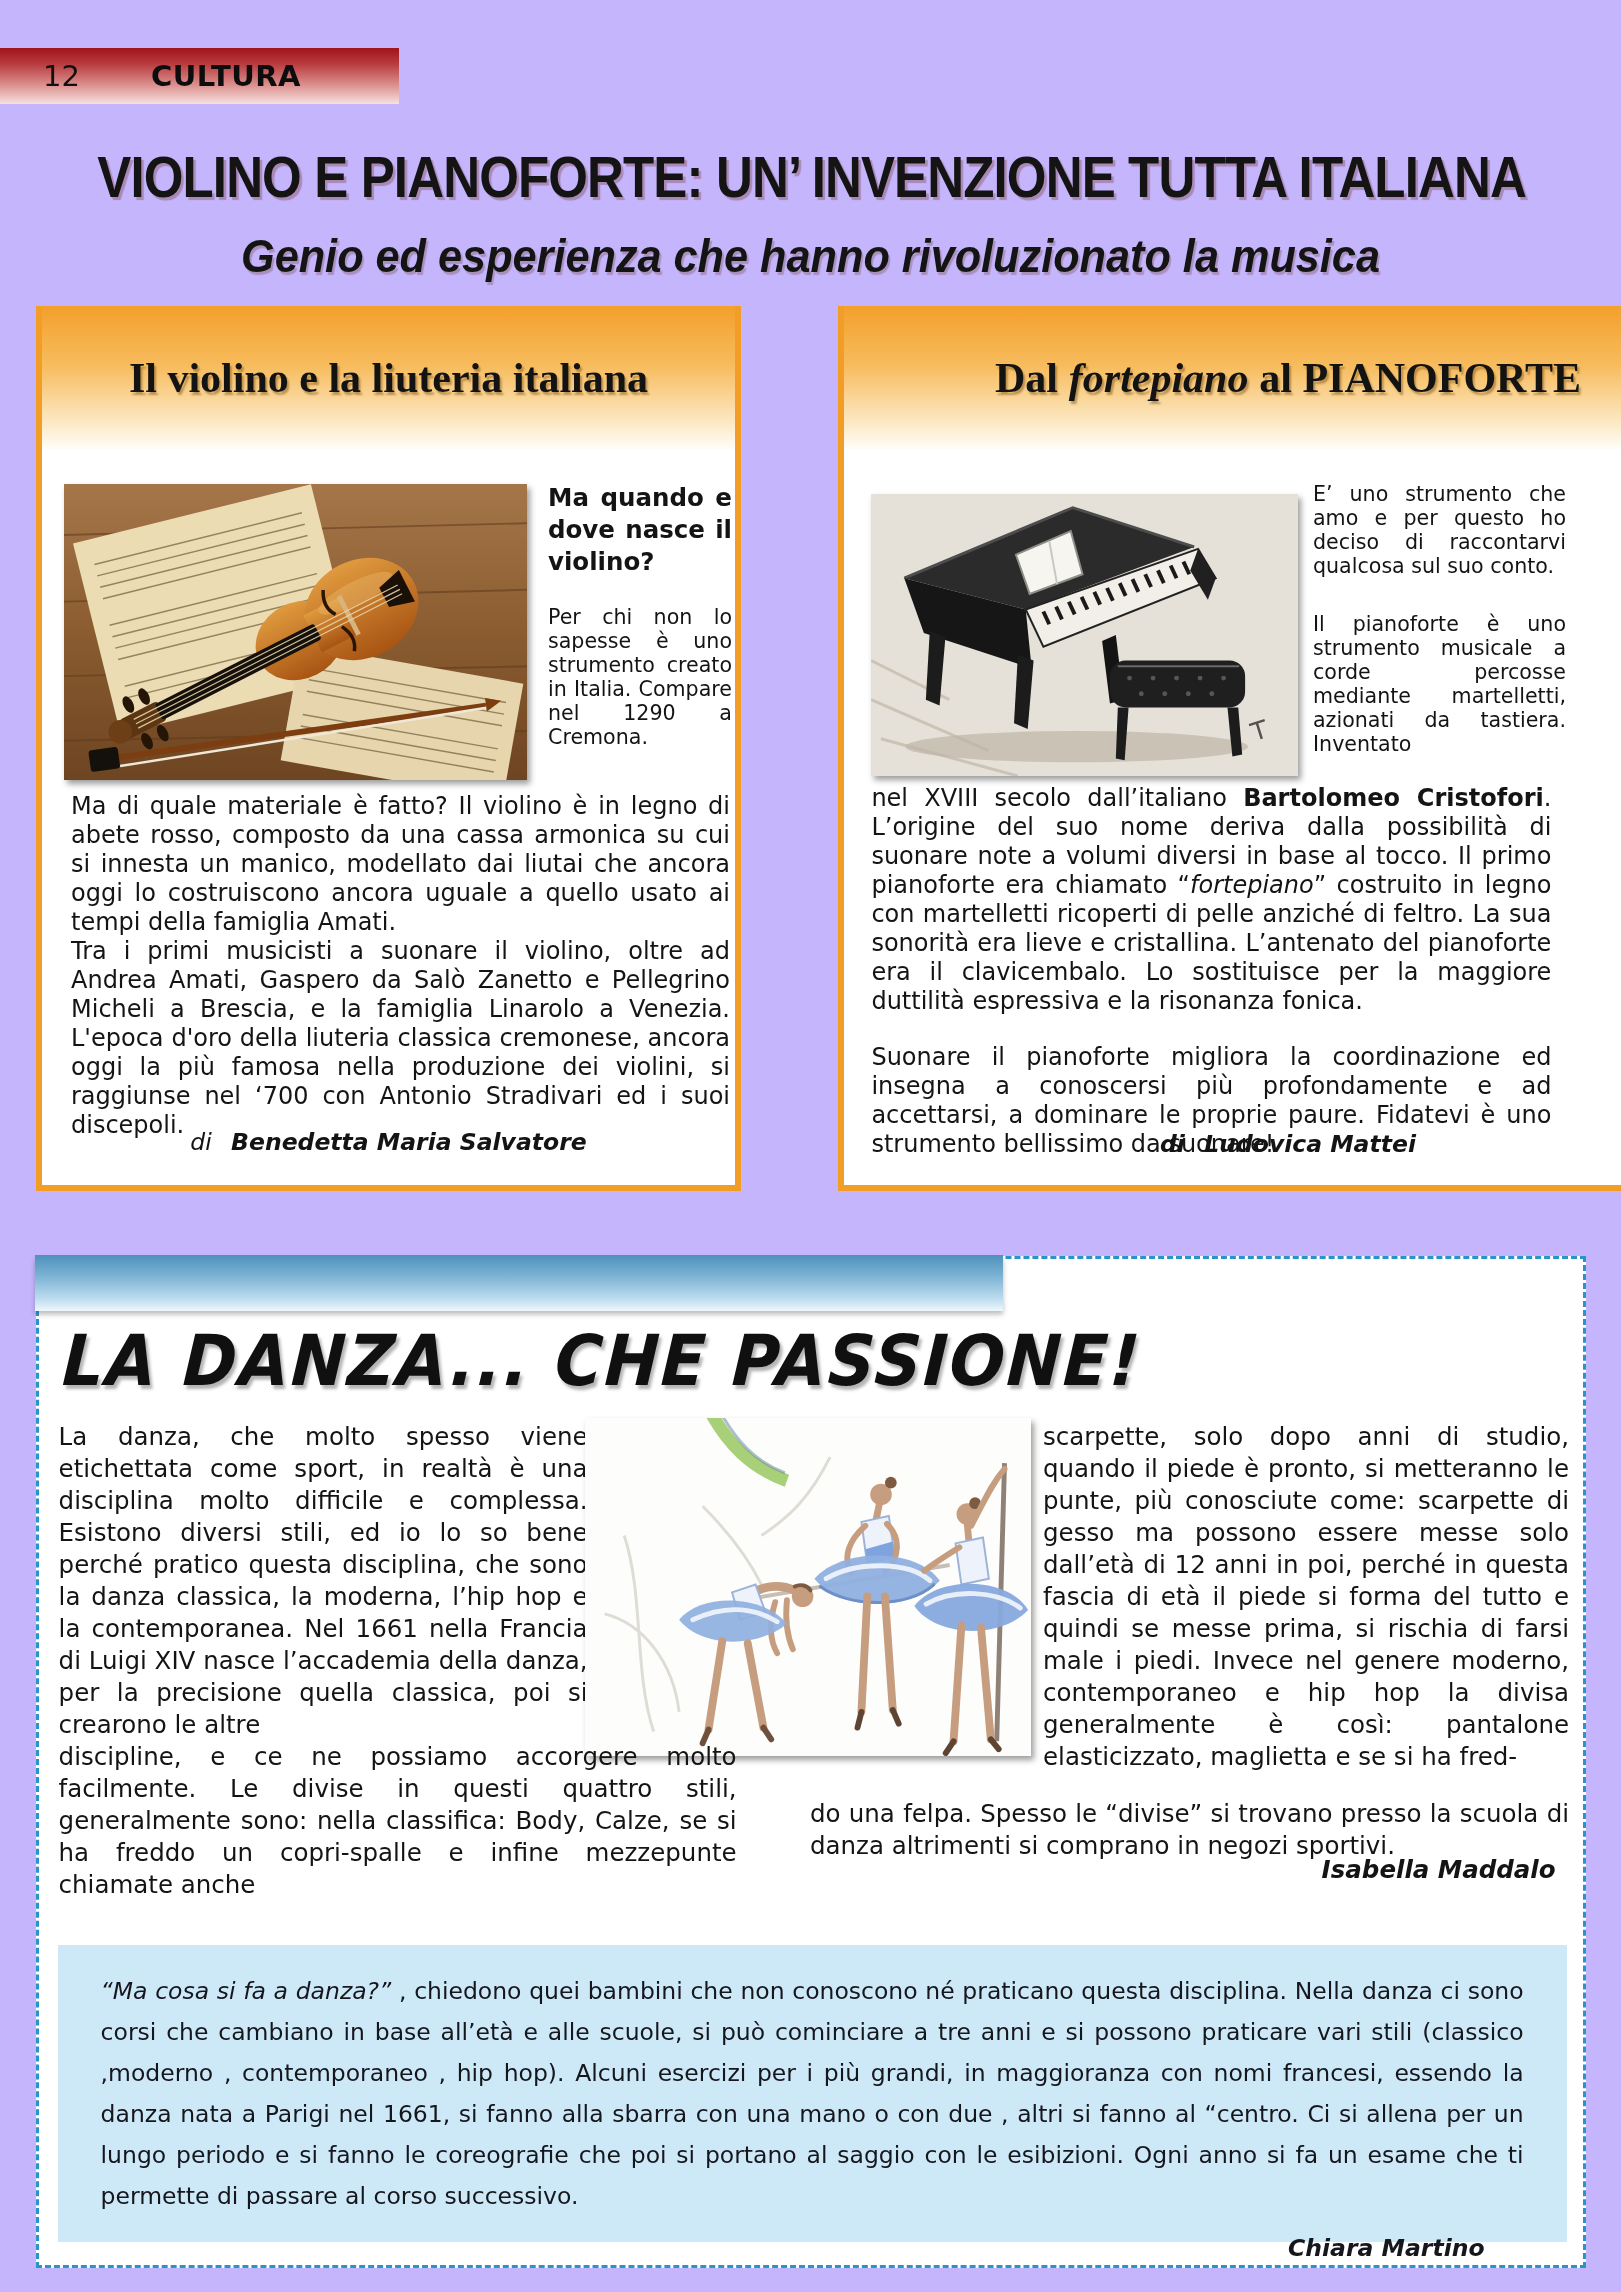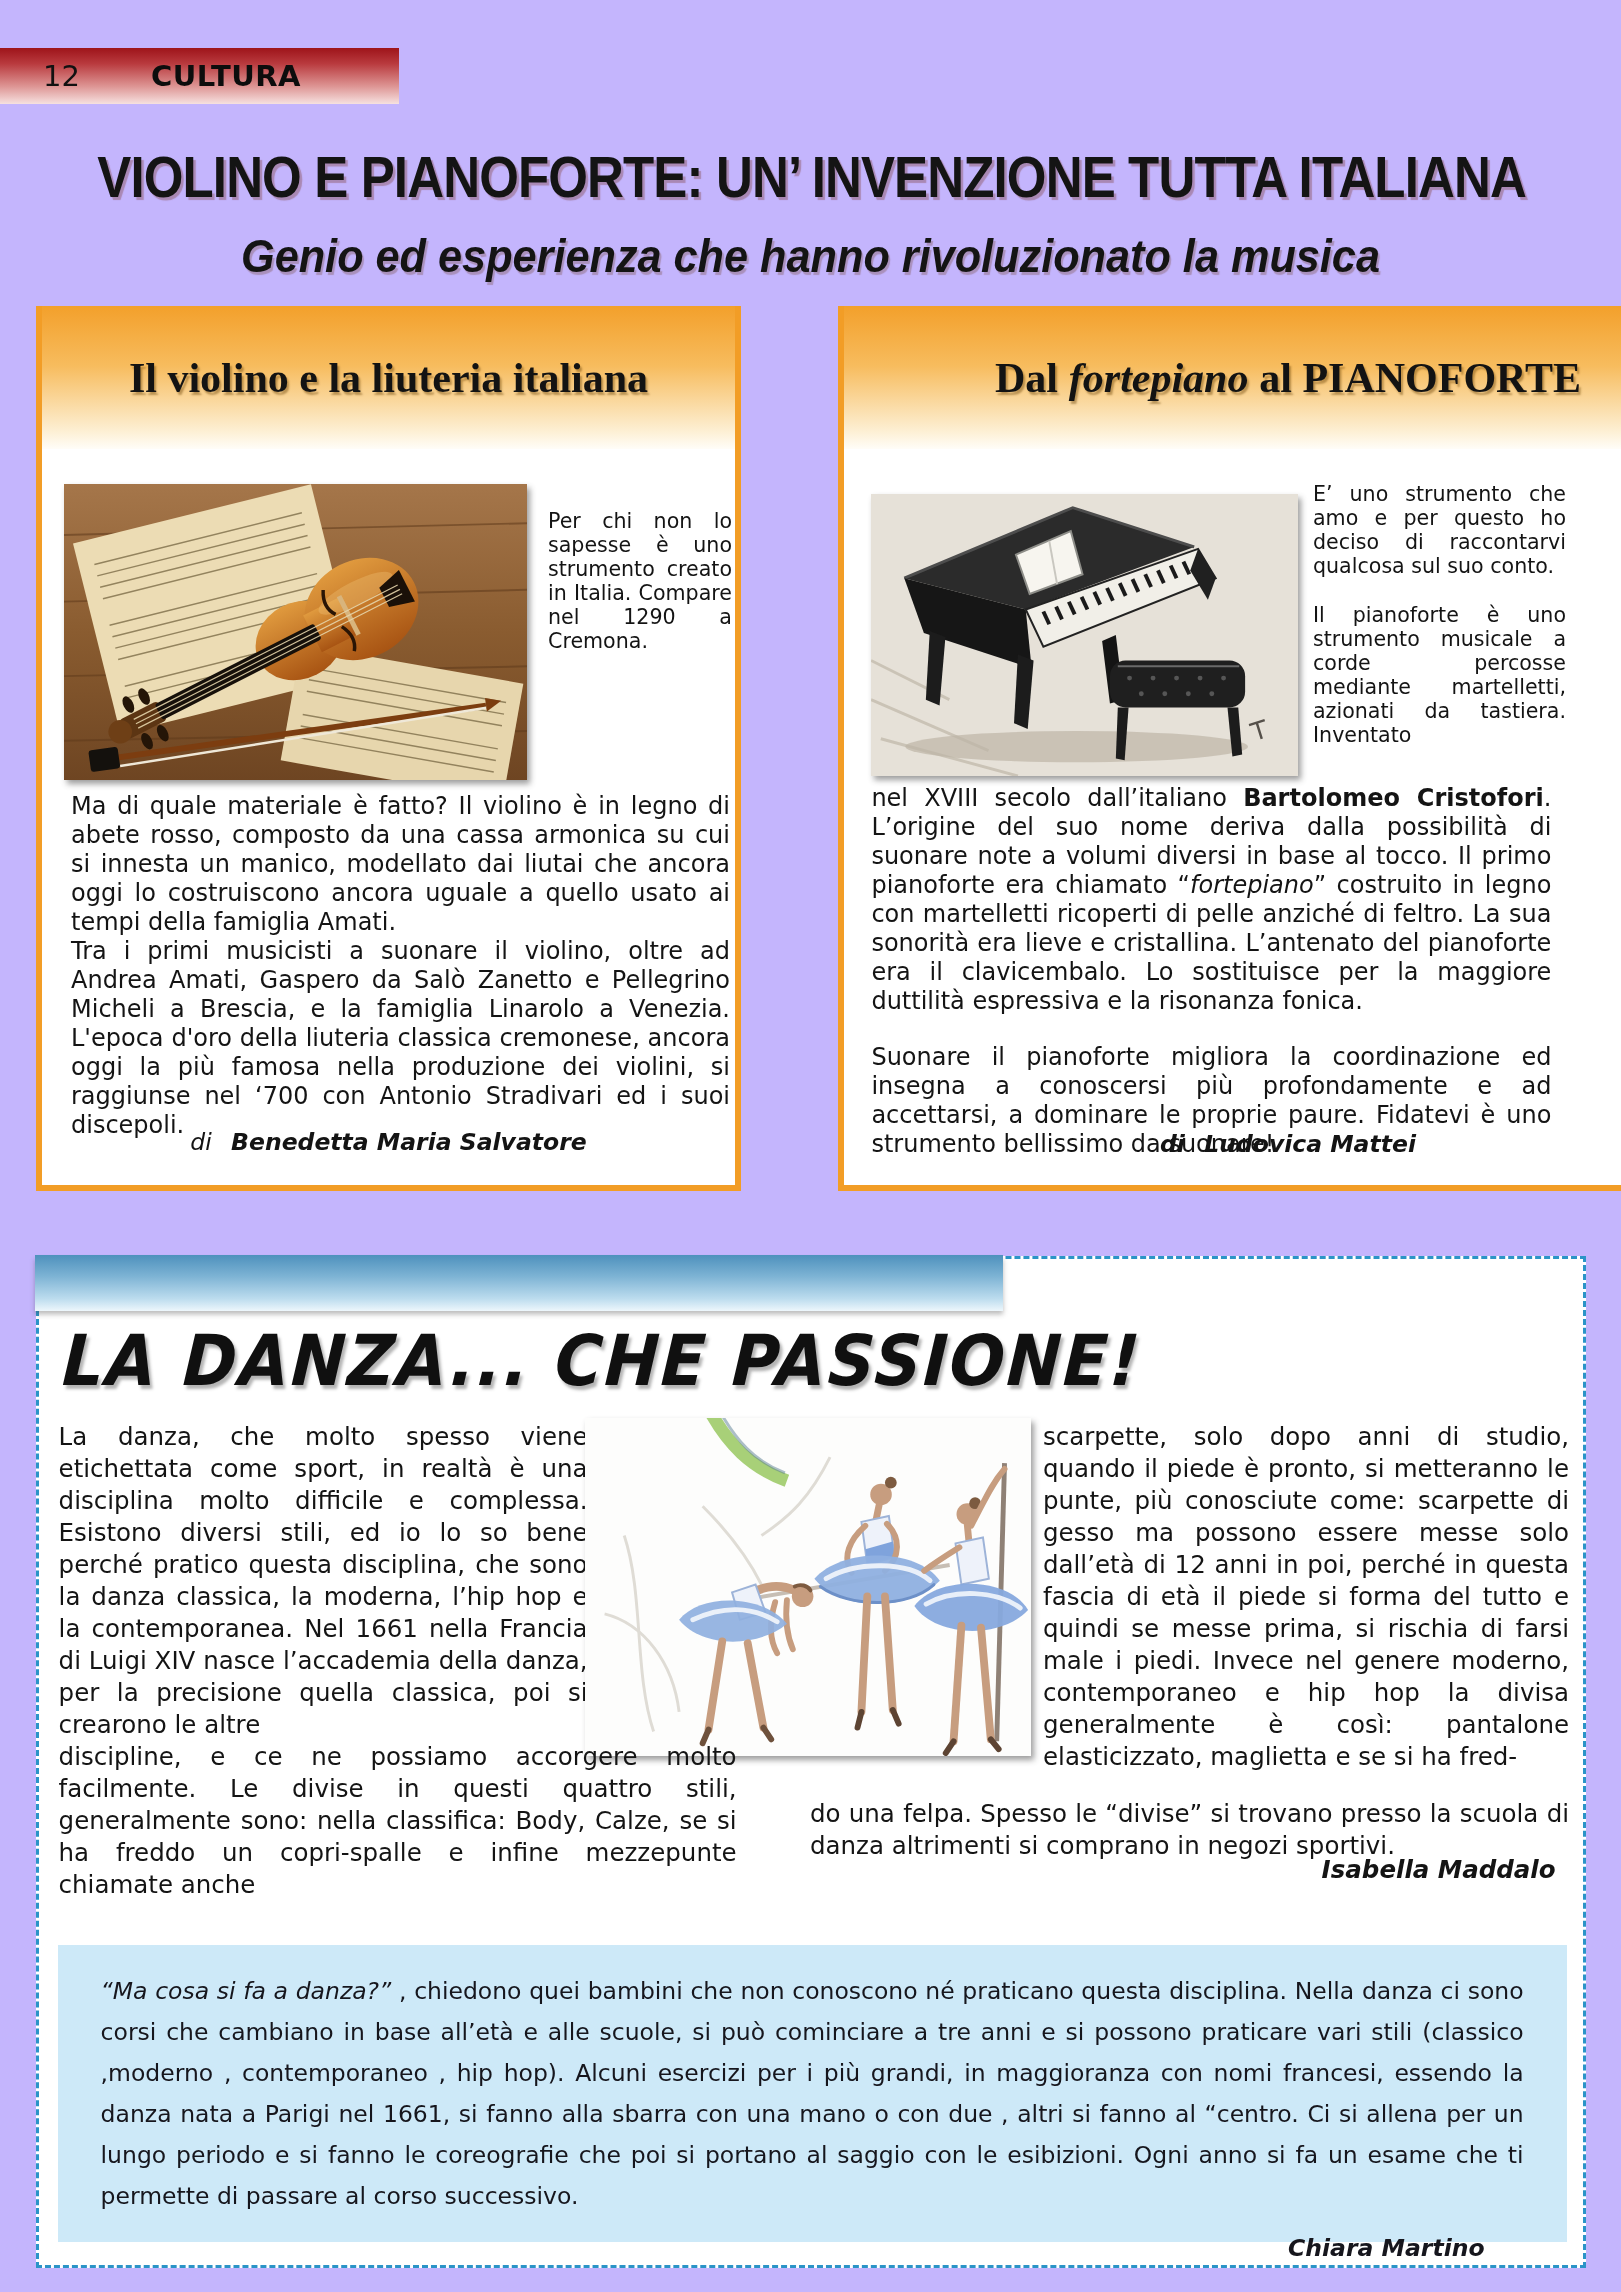--- a/index.html
+++ b/index.html
@@ -35,21 +35,21 @@
           text-shadow:2px 2.9px 2px rgba(110,70,10,.45);}
   .banner .it{font-style:italic;margin:0 10.8px;}
   .photo{position:absolute;box-shadow:2.9px 3.9px 5.9px rgba(40,40,40,.45);overflow:hidden;background:#ddd;}
   .photo svg{display:block;}
 
   .justify{text-align:justify;}
   .col-head{font-size:24.5px;font-weight:bold;line-height:32px;}
   .smalltxt{font-size:20.6px;line-height:24px;}
   .side{position:absolute;}
   .side p{margin:0;}
-  .side p+p{margin-top:25px;}
+  .side p+p{margin-top:34px;}
   .bodytxt{position:absolute;font-size:24px;line-height:29px;}
   .bodytxt p{margin:0;}
   .bodytxt p+p{margin-top:0px;}
   .bodytxt p.gap{margin-top:26.5px;}
 
   .byline{position:absolute;left:0;width:100%;text-align:center;font-size:23.5px;}
   .byline .pre{font-style:italic;margin-right:11.8px;}
   .byline .name{font-style:italic;font-weight:bold;}
 
   
@@ -160,20 +160,21 @@
         <g transform="rotate(-8 240 252)">
           <rect x="28" y="250" width="404" height="6" fill="#7c3d10"></rect>
           <rect x="24" y="242" width="30" height="22" fill="#14110d" rx="3"></rect>
           <line x1="54" y1="262" x2="432" y2="255" stroke="#efe8d8" stroke-width="2.5"></line>
           <polygon points="432,245 448,250 432,259" fill="#7c3d10"></polygon>
         </g>
       </svg>
     </div>
 
     <div class="side justify" style="left:506px;top:176px;width:184px;">
+      <div class="col-head">Ma quando e dove nasce il violino?</div>
       <p class="smalltxt" style="margin-top:27.4px;">Per chi non lo sapesse è uno strumento creato in Italia. Compare nel 1290 a Cremona.</p>
     </div>
 
     <div class="bodytxt justify" style="left:29px;top:486px;width:659px;">
       <p>Ma di quale materiale è fatto? Il  violino è in legno di abete rosso, composto da una cassa armonica su cui si innesta un manico, modellato dai liutai che ancora oggi lo costruiscono ancora uguale a quello usato ai tempi della famiglia Amati.</p>
       <p>Tra i primi musicisti a suonare il violino, oltre ad Andrea Amati, Gaspero da Salò  Zanetto e Pellegrino Micheli a Brescia, e la famiglia Linarolo a Venezia. L'epoca d'oro della liuteria classica cremonese, ancora oggi la più famosa nella produzione dei violini,  si raggiunse nel ‘700 con Antonio Stradivari ed i suoi discepoli.</p>
     </div>
 
     <div class="byline" style="bottom:29px;">
       <span class="pre">di</span>

